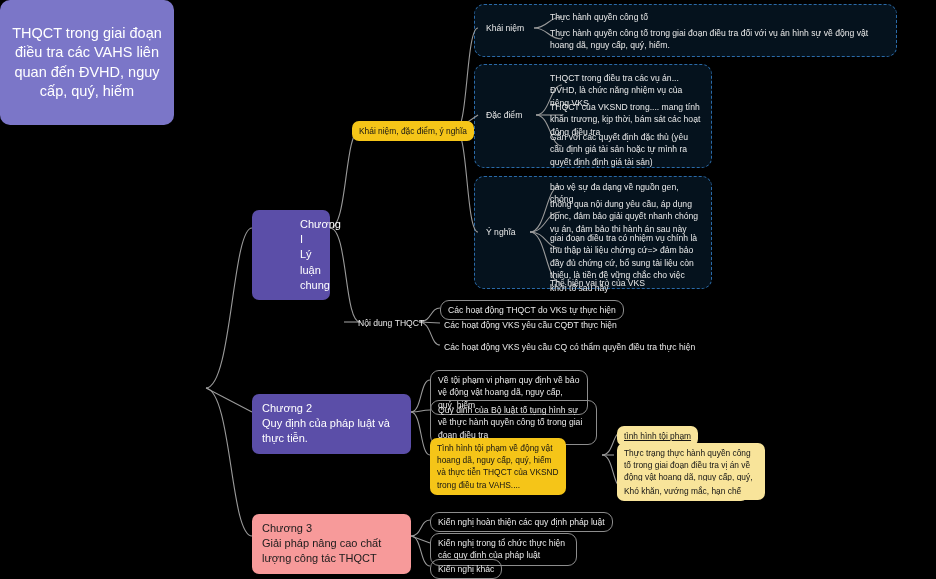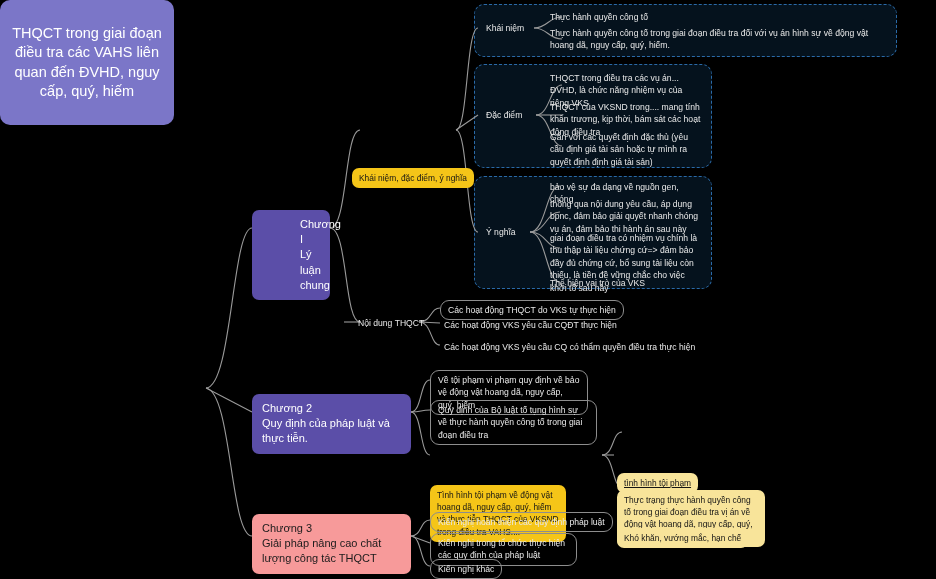--- a/index.html
+++ b/index.html
@@ -69,21 +69,20 @@
   }
   
   .yellow {
     position: absolute;
     background: #f5c518;
     color: #141414;
     font-size: 8.4px;
     line-height: 1.45;
     border-radius: 7px;
     padding: 4px 7px;
-    margin-top: 47px;
   }
   .yellow.pale { background: #f8e49a; }
   .nowrapnode { white-space: nowrap; }
 </style>
 </head>
 <body>
 
 <div id="canvas">
 
   <div class="dashbox" style="left:474px; top:4px; width:423px; height:53px;"></div>

